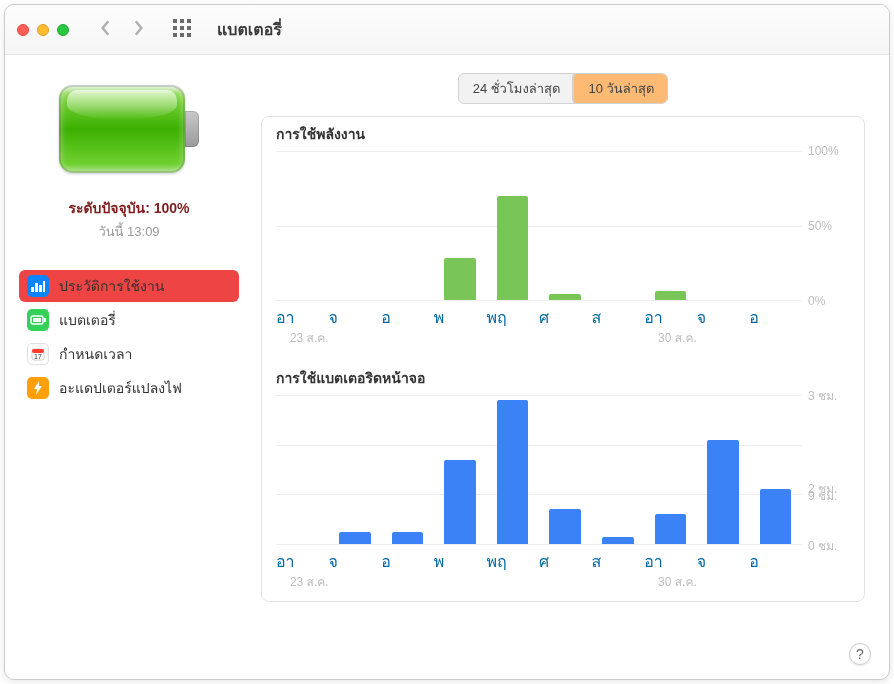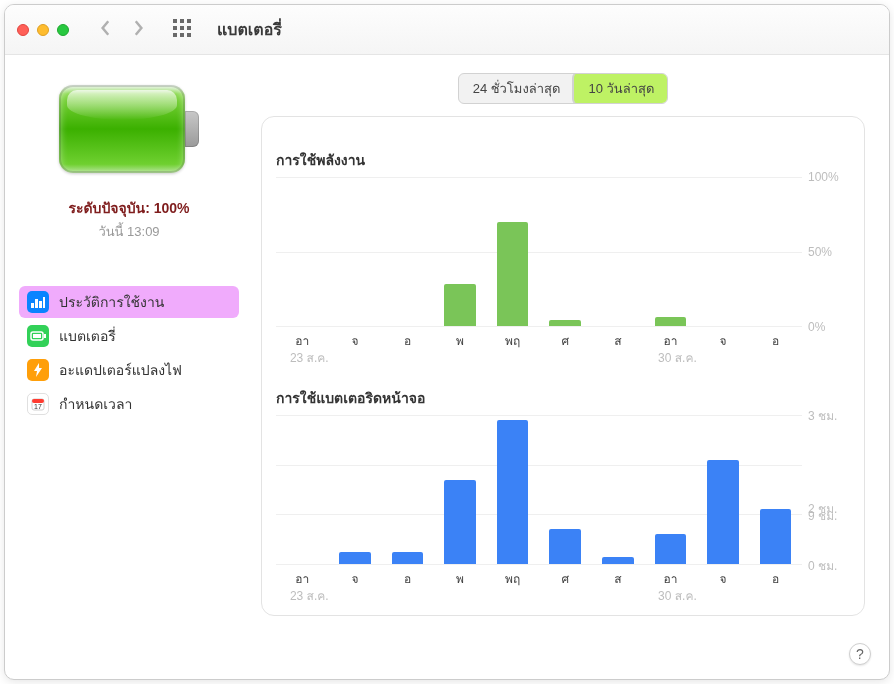--- a/index.html
+++ b/index.html
@@ -31,49 +31,49 @@
 .batt-body::before { content:''; position:absolute; top:5px; left:8px; right:8px; height:30px; border-radius:10px 10px 50% 50%; background: linear-gradient(to bottom, rgba(255,255,255,.7), rgba(255,255,255,0)); }
 .batt-tip { position: absolute; right: 0; top: 26px; width: 14px; height: 36px; border-radius: 0 6px 6px 0; background: linear-gradient(#c8c8c8,#9a9a9a); box-shadow: inset 0 0 0 1px rgba(0,0,0,.15); }
 
 .status-text { text-align: center; margin-top: 24px; }
 .status-main { font-size: 14px; font-weight: 600; color: #7f1d1d; }
 .status-sub { font-size: 13px; color: #9a9a9a; margin-top: 2px; line-height: 1.3; }
 .status-time { font-size: 13px; color: #9a9a9a; margin-top: 2px; }
 
 .nav-list { width: 100%; margin-top: 28px; display: flex; flex-direction: column; gap: 2px; }
 .nav-item { display: flex; align-items: center; gap: 10px; padding: 5px 8px; border-radius: 6px; cursor: default; font-size: 14px; color: #333; }
-.nav-item.active { background: #f0abfc; margin-top: 16px; }
+.nav-item.active { background: #ef4444; }
 .nav-icon { width: 22px; height: 22px; border-radius: 5px; display: flex; align-items: center; justify-content: center; flex-shrink: 0; }
 .ic-history { background: #0a84ff; }
 .ic-battery { background: #32d158; }
 .ic-adapter { background: #ff9f0a; }
 .ic-schedule { background: #fff; border: 1px solid #e0e0e0; }
 
 
 .content { flex: 1; padding: 18px 24px 0 8px; position: relative; }
 .segctl { display: flex; justify-content: center; }
 .seg { display: inline-flex; border: 1px solid #d2d2d2; border-radius: 6px; overflow: hidden; background: #f2f2f2; }
 .seg-btn { padding: 4px 14px; font-size: 13px; color: #444; border: none; background: transparent; }
-.seg-btn.active { background: #bef264; box-shadow: 0 0 0 1px #d2d2d2; border-radius: 5px; margin:-1px; }
+.seg-btn.active { background: #fdba74; box-shadow: 0 0 0 1px #d2d2d2; border-radius: 5px; margin:-1px; }
 .seg-btn + .seg-btn { border-left: 1px solid #d2d2d2; }
 
-.chart-panel { margin-top: 12px; border: 1px solid #e3e3e3; border-radius: 13px; padding: 32px 14px 10px 14px; background: #fff; }
+.chart-panel { margin-top: 12px; border: 1px solid #e3e3e3; border-radius: 8px; padding: 6px 14px 10px 14px; background: #fff; }
 .chart-title { font-size: 14px; font-weight: 600; color: #333; margin-bottom: 6px; }
 .chart { position: relative; height: 150px; display: flex; }
 .plot { flex: 1; position: relative; border-bottom: 1px solid #e8e8e8; }
 .yaxis { width: 48px; position: relative; font-size: 12px; color: #bdbdbd; text-align: right; }
 .ytick { position: absolute; left: 6px; transform: translateY(-50%); }
 .grid-line { position: absolute; left: 0; right: 0; border-top: 1px solid #efefef; }
 .bars { position: absolute; left: 0; right: 0; bottom: 0; top: 0; display: flex; align-items: flex-end; }
 .bar-slot { flex: 1; display: flex; justify-content: center; align-items: flex-end; position: relative; height: 100%; }
 .bar { width: 60%; border-radius: 2px 2px 0 0; }
 .bar.green { background: #7ac558; }
 .bar.blue { background: #3b82f6; }
 .xaxis { display: flex; margin-top: 4px; }
-.xaxis-slot { flex: 1; text-align: center; font-size: 12px; color: #404040; }
+.xaxis-slot { flex: 1; text-align: left; font-size: 16px; color: #0369a1; }
 .xsecondary { display: flex; font-size: 12px; color: #bdbdbd; margin-top: -2px; }
 .xsecondary span { flex:1;text-align:right; }
 
 .chart-block + .chart-block { margin-top: 20px; }
 
 .help-btn { position: absolute; bottom: 14px; right: 18px; width: 22px; height: 22px; border-radius: 50%; background: #fff; border: 1px solid #cfcfcf; color: #666; font-size: 14px; display: flex; align-items: center; justify-content: center; box-shadow: 0 1px 2px rgba(0,0,0,.1); }
 </style>
 </head>
 <body>
 
@@ -141,36 +141,36 @@
           <span class="nav-icon ic-battery">
             <svg width="16" height="10" viewBox="0 0 16 10" fill="none" stroke="#fff" stroke-width="1.5">
                 <rect x="1" y="1" width="12" height="8" rx="2"></rect>
                 <rect x="14" y="3" width="2" height="4" fill="#fff" stroke="none"></rect>
                 <rect x="3" y="3" width="8" height="4" fill="#fff" stroke="none"></rect>
               </svg>
           </span>
           <span>แบตเตอรี่</span>
         </div>
         <div class="nav-item">
-          <span class="nav-icon ic-adapter">
-            <svg width="12" height="14" viewBox="0 0 12 14" fill="#fff">
-                <path d="M7 0 L2 8 L5 8 L4 14 L10 5 L7 5 Z"></path>
-              </svg>
-          </span>
-          <span>อะแดปเตอร์แปลงไฟ</span>
-        </div>
-        <div class="nav-item">
           <span class="nav-icon ic-schedule">
             <svg width="16" height="16" viewBox="0 0 16 16">
                 <rect x="2" y="3" width="12" height="11" rx="2" fill="#fff" stroke="#d0d0d0"></rect>
                 <rect x="2" y="3" width="12" height="4" rx="2" fill="#ff3b30"></rect>
                 <text x="8" y="13" font-size="7" text-anchor="middle" fill="#333">17</text>
               </svg>
           </span>
           <span>กำหนดเวลา</span>
+        </div>
+        <div class="nav-item">
+          <span class="nav-icon ic-adapter">
+            <svg width="12" height="14" viewBox="0 0 12 14" fill="#fff">
+                <path d="M7 0 L2 8 L5 8 L4 14 L10 5 L7 5 Z"></path>
+              </svg>
+          </span>
+          <span>อะแดปเตอร์แปลงไฟ</span>
         </div>
       </div>
     </div>
 
     <div class="content">
       <div class="segctl">
         <div class="seg">
           <button class="seg-btn">24 ชั่วโมงล่าสุด</button>
           <button class="seg-btn active">10 วันล่าสุด</button>
         </div>

